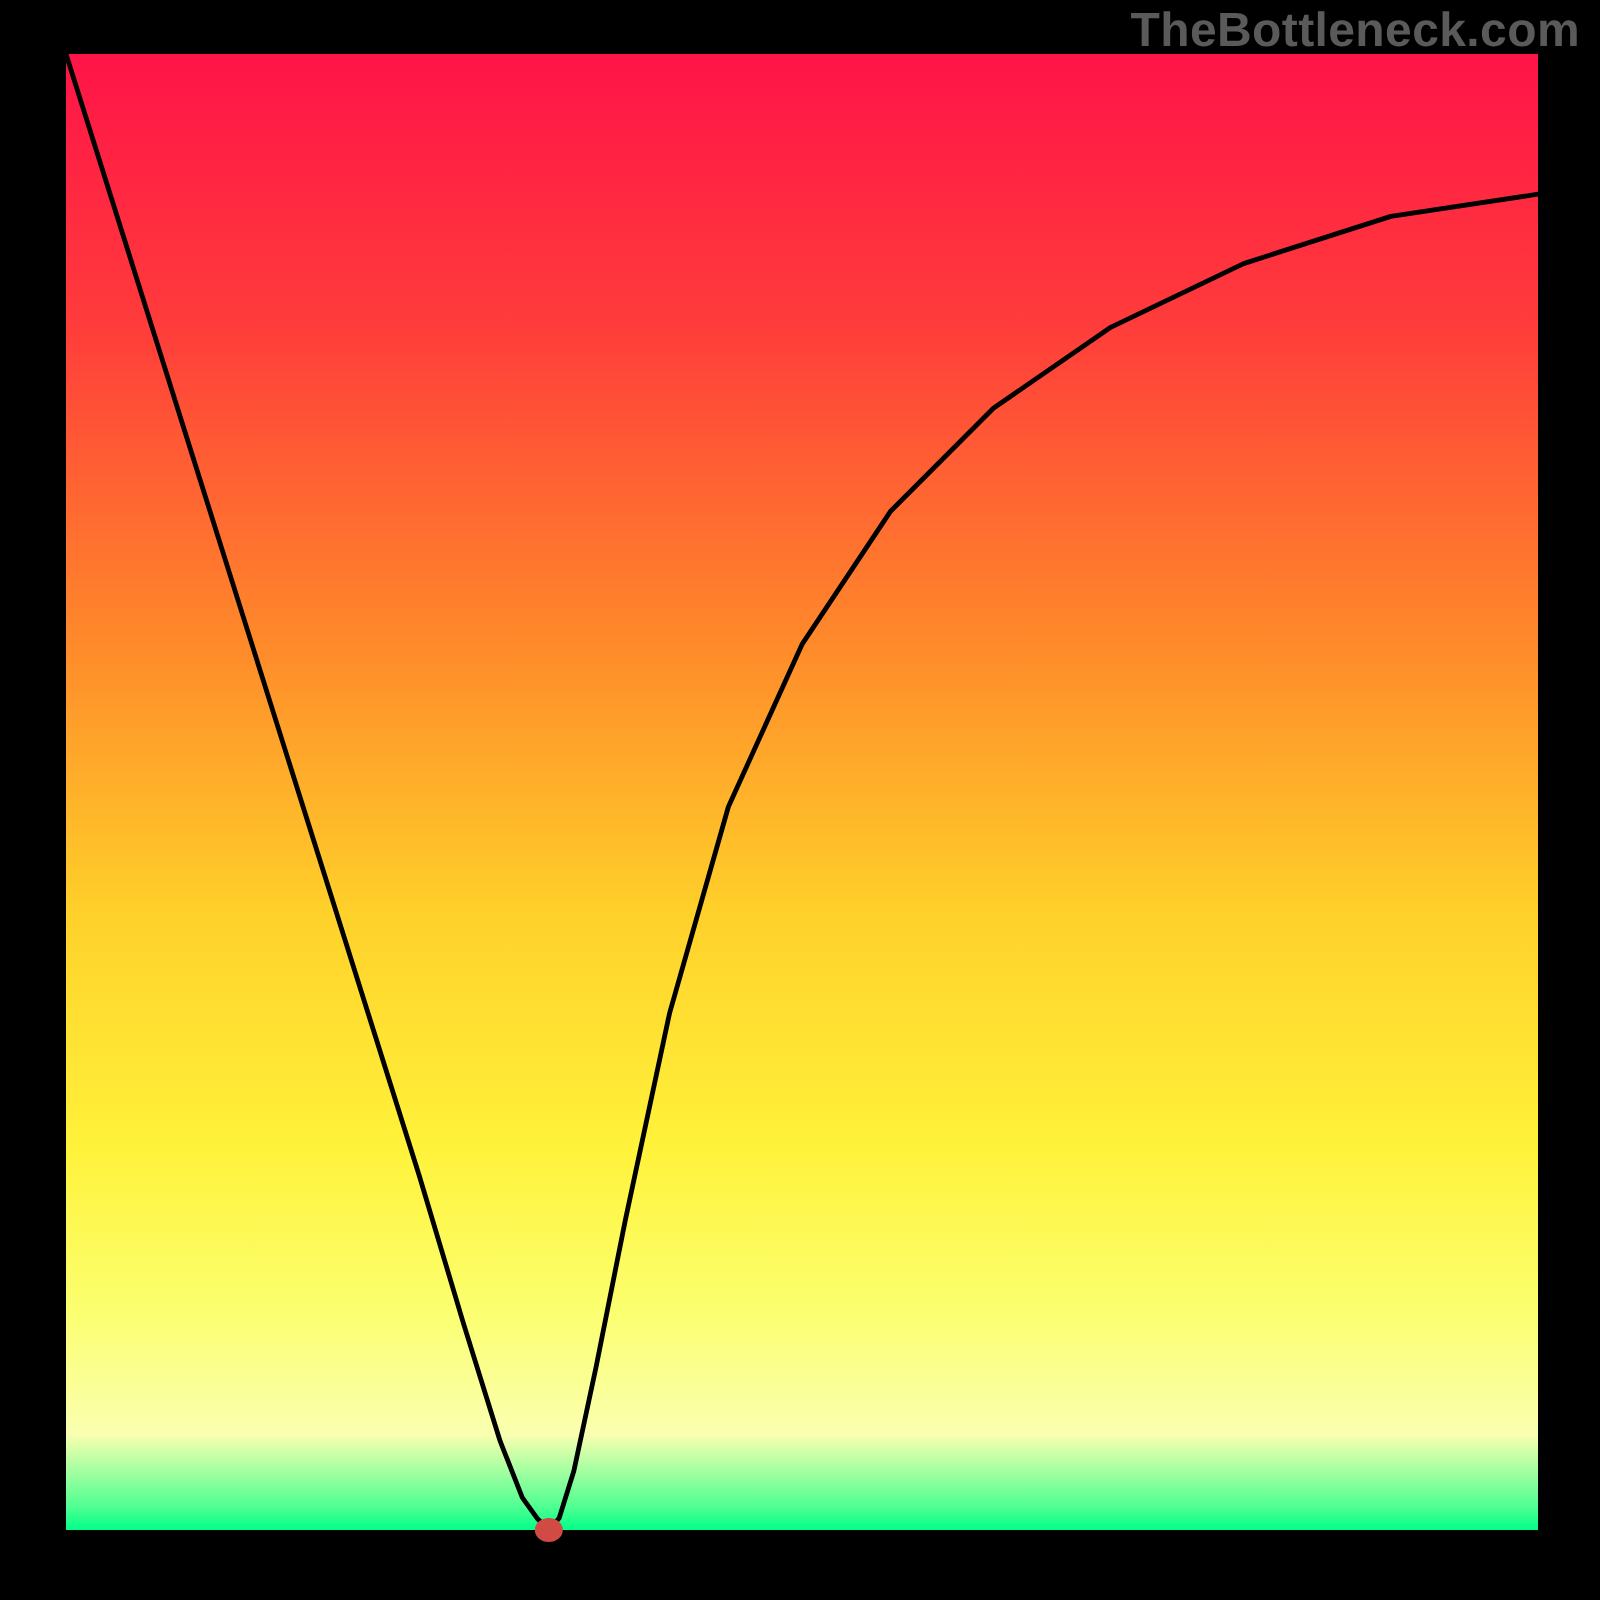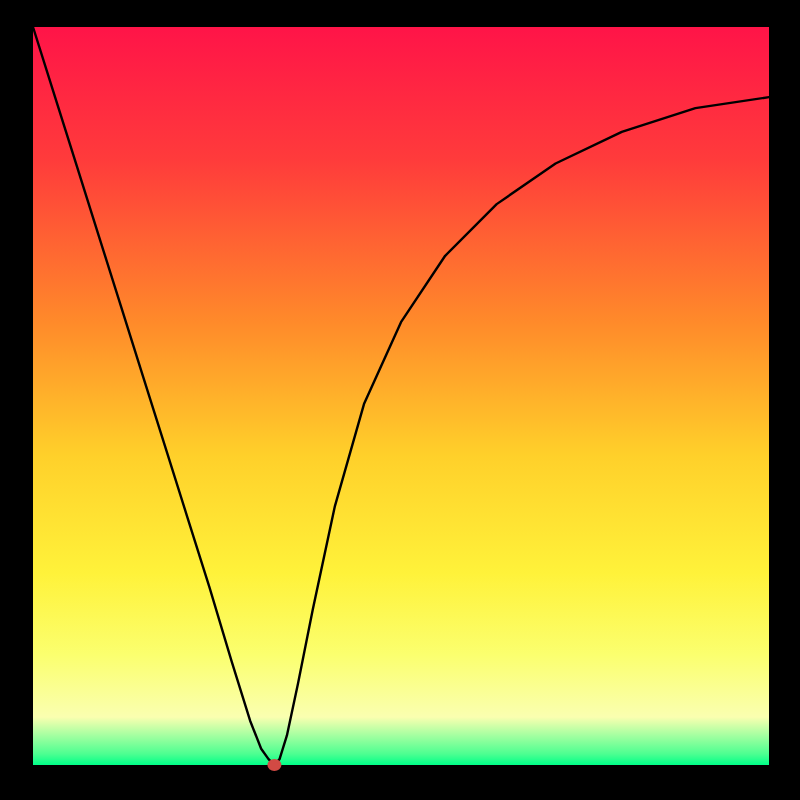--- a/index.html
+++ b/index.html
@@ -28,20 +28,21 @@
   svg {
     position: absolute;
     top: 0;
     left: 0;
   }
 </style>
 </head>
 <body>
 
 <div class="frame">
+  <div class="watermark">TheBottleneck.com</div>
 
   <svg id="chart-svg" width="800" height="800" viewBox="0 0 800 800">
     <defs>
       <linearGradient id="bg-grad" x1="0" y1="0" x2="0" y2="1">
           <stop offset="0%" stop-color="#ff1448"></stop>
           <stop offset="18%" stop-color="#ff3b3b"></stop>
           <stop offset="40%" stop-color="#ff8a2a"></stop>
           <stop offset="57.99999999999999%" stop-color="#ffd02a"></stop>
           <stop offset="74%" stop-color="#fff23a"></stop>
           <stop offset="85%" stop-color="#fbff6e"></stop>

